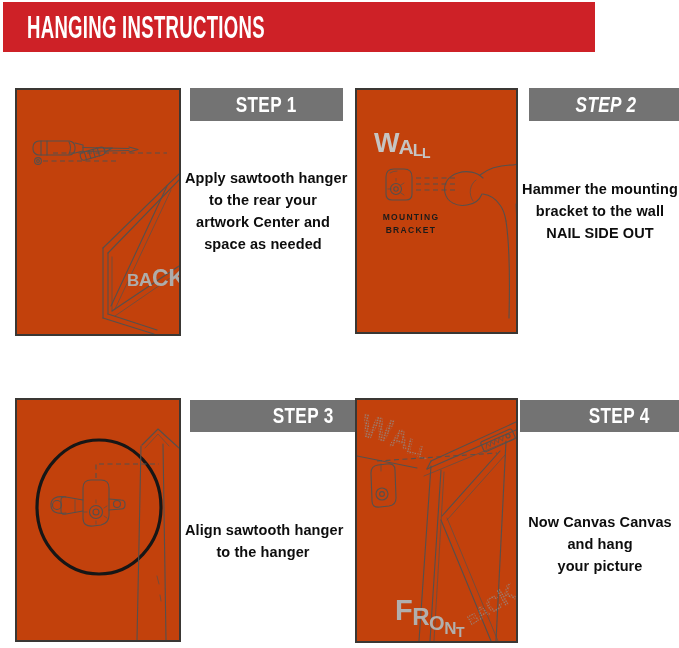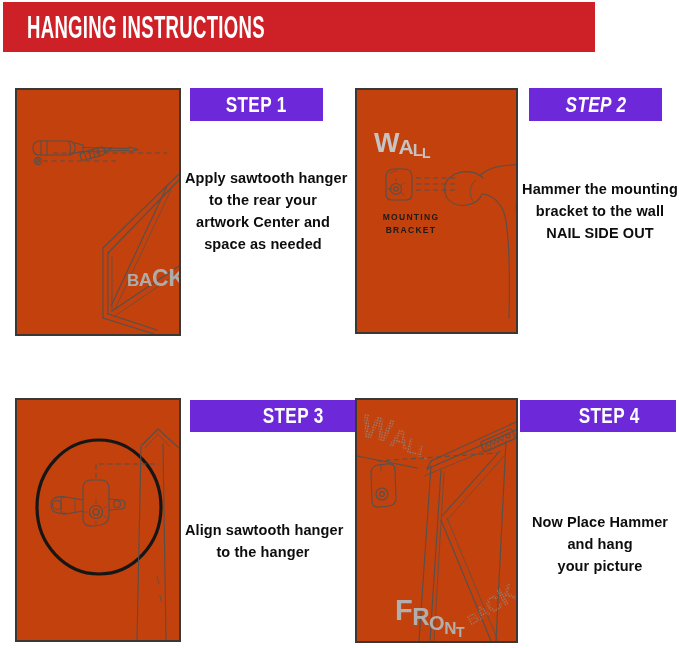--- a/index.html
+++ b/index.html
@@ -14,21 +14,21 @@
 
   
   .illus{position:absolute;background:#c2410c;border:2px solid #3a3734;box-sizing:border-box;}
   .illus svg{display:block;width:100%;height:100%;}
   #box1{left:15px;top:88px;width:166px;height:248px;}
   #box2{left:355px;top:88px;width:163px;height:246px;}
   #box3{left:15px;top:398px;width:166px;height:244px;}
   #box4{left:355px;top:398px;width:163px;height:245px;}
 
   
-  .banner{position:absolute;height:33px;width:133px;background:#6d28d9;color:#fff;
+  .banner{position:absolute;height:33px;width:153px;background:#737373;color:#fff;
         text-align:center;line-height:33px;}
   .banner span{display:inline-block;font-size:22px;font-weight:bold;letter-spacing:.5px;
         transform:scaleX(.78);transform-origin:50% 50%;}
   #banner1{left:190px;top:88px;}
   #banner2{left:529px;top:88px;font-style:italic;}
   #banner3{left:190px;top:400px;height:32px;line-height:32px;padding-left:37px;}
   #banner4{left:520px;top:400px;height:32px;line-height:32px;padding-left:23px;}
 
   
   .caption{position:absolute;width:156px;text-align:center;color:#0d0d0d;
@@ -217,18 +217,18 @@
         <circle cx="152" cy="39.5" r="2"></circle>
       </g>
       <text x="38" y="220" fill="#b1afad" letter-spacing="-0.5"><tspan font-size="29">F</tspan><tspan font-size="24" dy="5">R</tspan><tspan font-size="20" dy="5">O</tspan><tspan font-size="17" dy="4">N</tspan><tspan font-size="14" dy="3">T</tspan></text>
       <text x="114" y="226" transform="rotate(-30 114 226)" fill="url(#ht)" letter-spacing="-0.5"><tspan font-size="15">B</tspan><tspan font-size="18">A</tspan><tspan font-size="22">C</tspan><tspan font-size="26">K</tspan></text>
     </svg>
   </div>
   <div class="banner" id="banner4">
     <span>STEP 4</span>
   </div>
   <div class="caption" id="cap4">
-    <div>Now Place Hammer</div>
+    <div>Now Canvas Canvas</div>
     <div>and hang</div>
     <div>your picture</div>
   </div>
 
 </div>
 
 </body></html>

